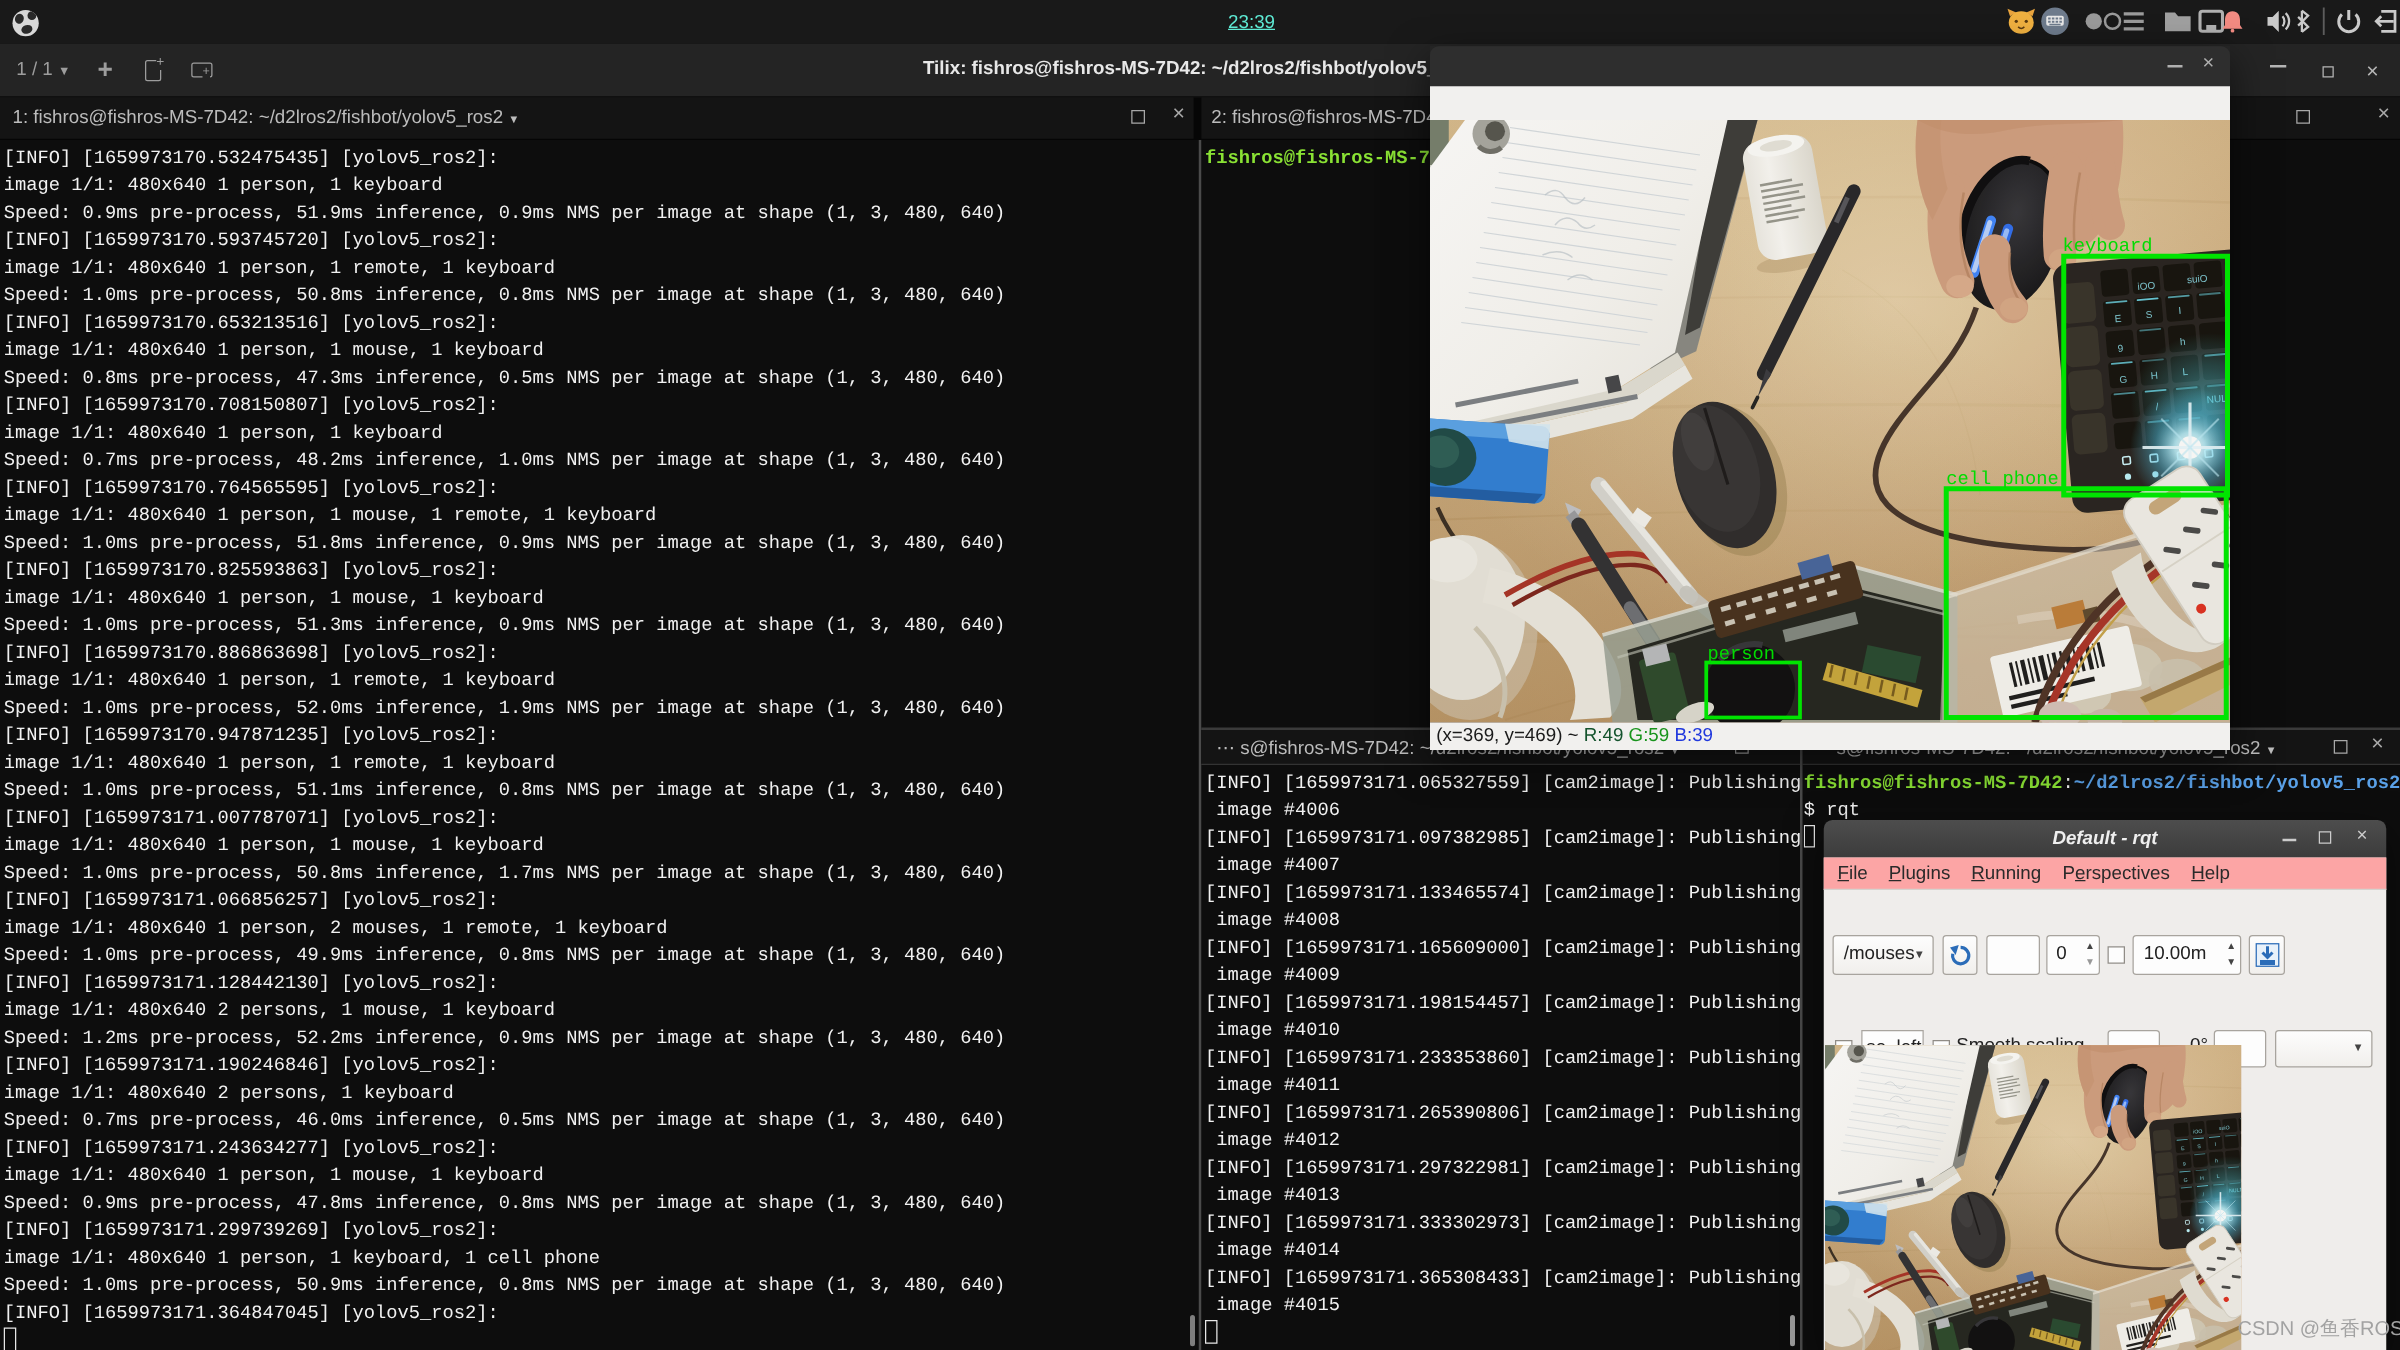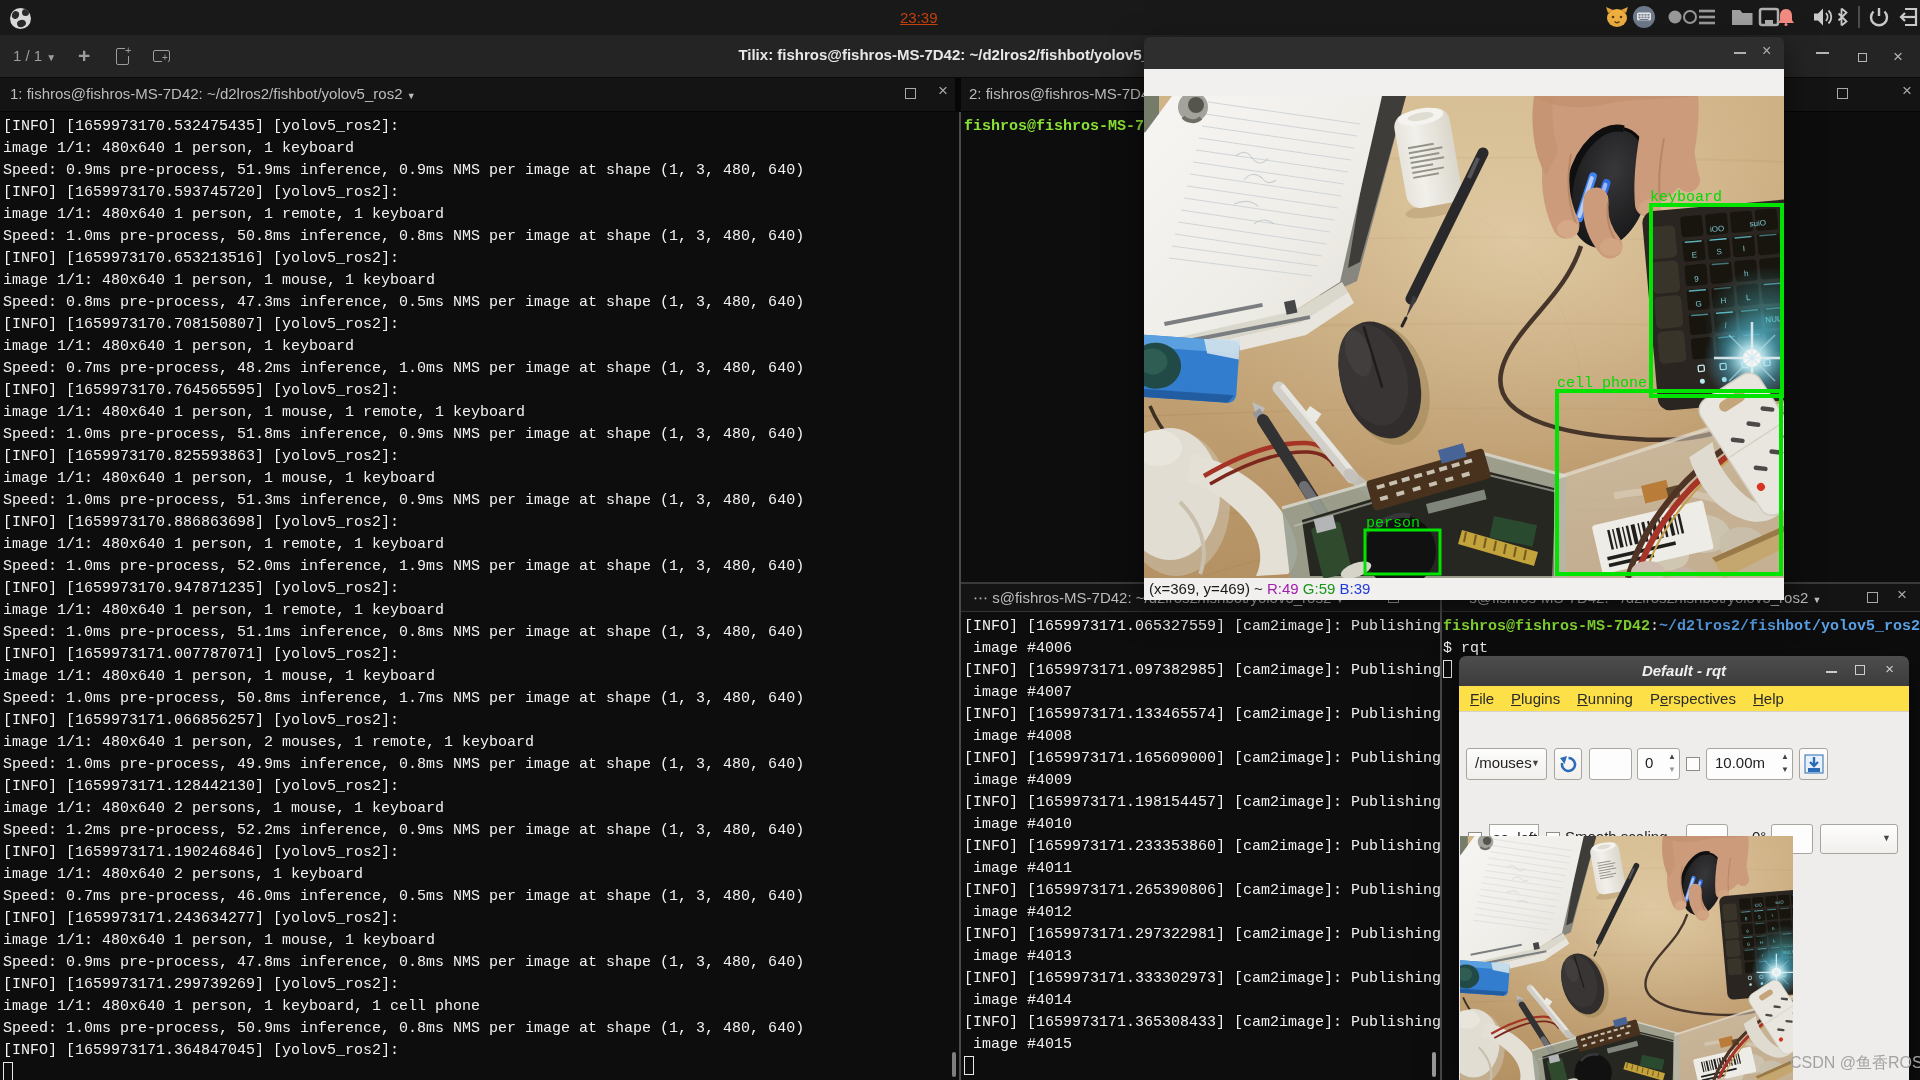--- a/index.html
+++ b/index.html
@@ -12,21 +12,21 @@
 </style>
 </head>
 <body>
 
 <div class="abs" style="left:0;top:0;width:1920px;height:35px;background:#191919;"></div>
 <div class="abs" id="toplogo" style="left:10px;top:8px;width:21px;height:21px;border-radius:50%;background:#d8d8d8;overflow:hidden;">
   <div class="abs" style="left:2px;top:3px;width:7px;height:8px;border-radius:50%;background:#2a2a2a;transform:rotate(20deg);"></div>
   <div class="abs" style="left:12px;top:1px;width:7px;height:7px;border-radius:50%;background:#2a2a2a;"></div>
   <div class="abs" style="left:7px;top:12px;width:9px;height:7px;border-radius:50%;background:#2a2a2a;transform:rotate(-15deg);"></div>
 </div>
-<div class="abs" style="left:900px;top:9px;width:120px;text-align:left;color:#c2410c;font-size:15px;text-decoration:underline;">23:39</div>
+<div class="abs" style="left:900px;top:9px;width:120px;text-align:right;color:#5eead4;font-size:15px;text-decoration:underline;">23:39</div>
 <div class="abs" id="tray" style="left:1600px;top:0;width:320px;height:35px;">
 <svg width="320" height="35" viewBox="0 0 320 35">
 
   <g transform="translate(17,17)">
     <polygon points="-9,-4 -11,-10 -4,-7" fill="#e8a33d"></polygon>
     <polygon points="9,-4 11,-10 4,-7" fill="#e8a33d"></polygon>
     <ellipse cx="0" cy="1" rx="10" ry="9" fill="#efb040"></ellipse>
     <circle cx="-4" cy="0" r="1.3" fill="#5a3a10"></circle>
     <circle cx="4" cy="0" r="1.3" fill="#5a3a10"></circle>
     <path d="M-2.5,4.5 q2.5,2.5 5,0" stroke="#5a3a10" stroke-width="1.2" fill="none"></path>
@@ -643,33 +643,33 @@
         <rect x="221" y="434" width="75" height="44" stroke-width="3"></rect>
       </g>
       <g fill="#00dc00" font-family="Liberation Mono, monospace" font-size="15px">
         <text x="506" y="105">keyboard</text>
         <text x="413" y="291">cell phone</text>
         <text x="222" y="431">person</text>
       </g>
     </svg>
   </div>
   <div class="abs" style="left:0;top:541px;width:640px;height:22px;background:#f1f0ee;color:#1a1a1a;font-size:15px;">
-    <span style="position:absolute;left:5px;top:2px;">(x=369, y=469) ~ <span style="color:#a21caf;text-align:right;">R:49</span> <span style="color:#18941c;">G:59</span> <span style="color:#2038dd;">B:39</span></span>
+    <span style="position:absolute;left:5px;top:2px;">(x=369, y=469) ~ <span style="color:#14532d;text-align:right;">R:49</span> <span style="color:#18941c;">G:59</span> <span style="color:#2038dd;">B:39</span></span>
   </div>
 </div>
 
 <div class="abs" id="rqtwin" style="left:1459px;top:656px;width:450px;height:424px;box-shadow:0 10px 30px rgba(0,0,0,0.55);">
   <div class="abs" style="left:0;top:0;width:450px;height:30px;background:linear-gradient(#4d4d4d,#3c3c3c);border-radius:7px 7px 0 0;font-style:italic;">
     <div class="abs" style="left:0;top:6px;width:450px;text-align:center;color:#efefef;font-size:15px;font-weight:bold;">Default - rqt</div>
     <div class="abs" style="left:367px;top:15px;width:11px;height:2px;background:#cccccc;"></div>
     <div class="abs" style="left:396px;top:9px;width:10px;height:10px;border:1.5px solid #cccccc;"></div>
     <div class="abs" style="left:426px;top:4px;color:#cccccc;font-size:15px;">×</div>
   </div>
   <div class="abs" style="left:0;top:30px;width:450px;height:394px;background:#efedeb;"></div>
-  <div class="abs" style="left:0;top:30px;width:450px;height:26px;background:#fde047;border-bottom:1px solid #d5d2ce;color:#2a2a2a;font-size:15px;">
+  <div class="abs" style="left:0;top:30px;width:450px;height:26px;background:#fca5a5;border-bottom:1px solid #d5d2ce;color:#2a2a2a;font-size:15px;">
     <span style="position:absolute;left:11px;top:4px;"><u>F</u>ile</span>
     <span style="position:absolute;left:52px;top:4px;"><u>P</u>lugins</span>
     <span style="position:absolute;left:118px;top:4px;"><u>R</u>unning</span>
     <span style="position:absolute;left:191px;top:4px;">P<u>e</u>rspectives</span>
     <span style="position:absolute;left:294px;top:4px;"><u>H</u>elp</span>
   </div>
 
 
   <div class="abs" style="left:0;top:92px;width:450px;height:34px;font-size:15px;color:#222;">
     <span style="position:absolute;left:7px;top:0;width:81px;height:32px;border:1px solid #a8a49e;border-radius:3px;background:linear-gradient(#fdfdfd,#f1efec);">

